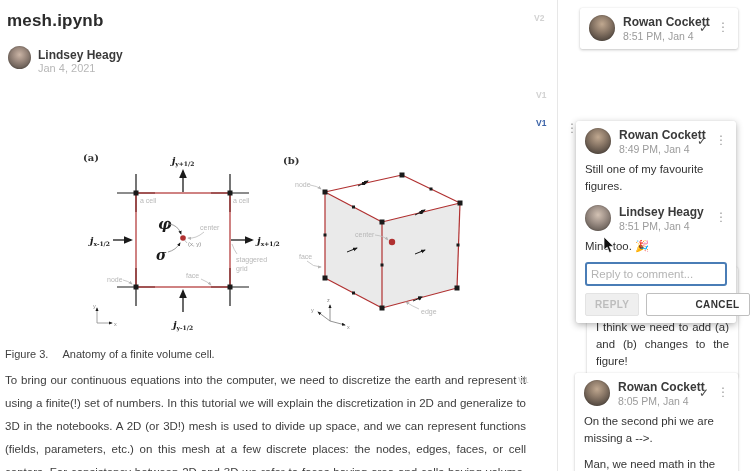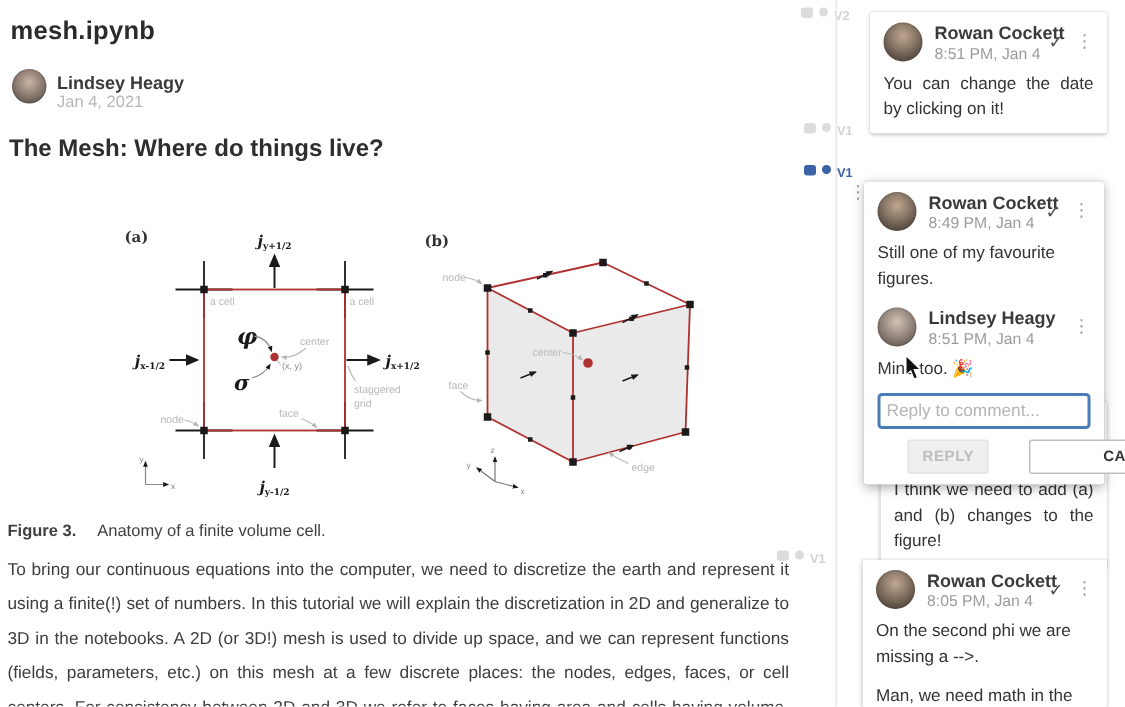--- a/index.html
+++ b/index.html
@@ -10,27 +10,27 @@
   
   .doc-title { position:absolute; left:7px; top:11px; font-size:17px; font-weight:700; color:#2b2b2b; letter-spacing:.2px; }
   .author-avatar { position:absolute; left:8px; top:46px; width:23px; height:23px; border-radius:50%;
       background:radial-gradient(circle at 50% 38%, #cbb5a6 0%, #97857a 40%, #6b6058 72%, #4c463f 100%);
       box-shadow:inset 0 0 0 1px rgba(0,0,0,.08); }
   .author-name { position:absolute; left:38px; top:48px; font-size:12px; font-weight:700; color:#3a3a3a; }
   .author-date { position:absolute; left:38px; top:62px; font-size:11px; color:#b7b7b7; }
   .doc-heading { position:absolute; left:6px; top:91px; font-size:16px; font-weight:700; color:#2e2e2e; }
   .figure-wrap { position:absolute; left:55px; top:140px; width:480px; height:206px; }
   .fig-caption { position:absolute; left:5px; top:348px; font-size:11px; color:#3f3f3f; }
-  .fig-caption b { font-weight:700; }
+  .fig-caption b { font-weight:400; }
   .fig-caption span.cap-text { margin-left:14px; }
   .doc-paragraph { position:absolute; left:5px; top:369px; width:521px; font-size:11.5px;
       line-height:23px; color:#3d3d3d; text-align:justify; }
 
   
-  .vrow { position:absolute; display:flex; gap:4px; height:10px; cursor:pointer; }
+  .vrow { position:absolute; display:flex; align-items:center; gap:4px; height:10px; cursor:pointer;flex-direction:column; }
   .vi-comment { width:8px; height:7px; border-radius:2px; background:#dcdcdc; display:inline-block; }
   .vi-dot { width:6px; height:6px; border-radius:50%; background:#dcdcdc; display:inline-block; }
   .vi-text { font-size:8.5px; font-weight:700; color:#d2d2d2; }
   .vrow.active .vi-comment, .vrow.active .vi-dot { background:#3a62a7; }
   .vrow.active .vi-text { color:#3a62a7; }
   .vkebab { position:absolute; font-size:12px; color:#9a9a9a; line-height:1; cursor:pointer; }
 
   .divider { position:absolute; left:557px; top:0; width:1px; height:471px; background:#e7e7e7; }
 
   
@@ -51,42 +51,41 @@
   .c-body.just { text-align:justify; }
   .c-body + .c-header { margin-top:10px; }
   .c-body.second { margin-top:9px; }
 
   .reply-input { display:block; width:100%; height:24px; margin-top:7px; border:2px solid #4a7db6;
       border-radius:3px; padding:0 4px; font-size:11.5px; color:#333; outline:none;
       font-family:"Liberation Sans", sans-serif; }
   .reply-input::placeholder { color:#b4b4b4; }
   .btn-row { display:flex; gap:7px; margin-top:7px; }
   .btn { font-size:10px; font-weight:700; letter-spacing:.4px; border-radius:2px; padding:5px 9px;
-      font-family:"Liberation Sans", sans-serif; cursor:pointer;margin-left:20px; }
+      font-family:"Liberation Sans", sans-serif; cursor:pointer; }
   .btn.reply { background:#efefef; color:#bdbdbd; border:1px solid #e3e3e3; cursor:default; }
   .btn.cancel { background:#fff; color:#333; border:1px solid #bfbfbf;padding-left:48px; }
 
   .mouse-cursor { position:absolute; left:603px; top:237px; width:12px; height:17px; z-index:20; pointer-events:none; }
 
   
   svg text { font-family:"Liberation Sans", sans-serif; }
   .serif { font-family:"DejaVu Serif", serif; }
 </style>
 </head>
 <body>
 
 <div class="app">
 
   <div class="doc-title">mesh.ipynb</div>
 
   <div class="author-avatar"></div>
   <div class="author-name">Lindsey Heagy</div>
   <div class="author-date">Jan 4, 2021</div>
 
-  <h1 class="doc-heading">The Mesh: Where do things live?</h1>
 
   <div class="figure-wrap">
     <svg width="480" height="206" viewBox="0 0 480 206">
       <defs>
         <marker id="mA" markerWidth="8" markerHeight="8" refX="5.5" refY="3" orient="auto">
           <path d="M0,0 L7,3 L0,6 Z" fill="#1a1a1a"></path>
         </marker>
         <marker id="mS" markerWidth="6" markerHeight="6" refX="4" refY="2" orient="auto">
           <path d="M0,0 L5,2 L0,4 Z" fill="#1a1a1a"></path>
         </marker>
@@ -270,21 +269,20 @@
   <div class="card" style="left:580px; top:8px; width:158px; z-index:1;">
     <div class="c-header">
       <span class="avatar rowan"></span>
       <div class="hdr-text">
         <div class="c-name">Rowan Cockett</div>
         <div class="c-time">8:51 PM, Jan 4</div>
       </div>
       <span class="check">✓</span>
       <span class="kebab">⋮</span>
     </div>
-    <div class="c-body just">You can change the date by clicking on it!</div>
   </div>
 
   <div class="card" style="left:587px; top:267px; width:151px; z-index:1;">
     <div class="c-header">
       <span class="avatar rowan"></span>
       <div class="hdr-text">
         <div class="c-name">Rowan Cockett</div>
         <div class="c-time">8:52 PM, Jan 4</div>
       </div>
       <span class="check">✓</span>

